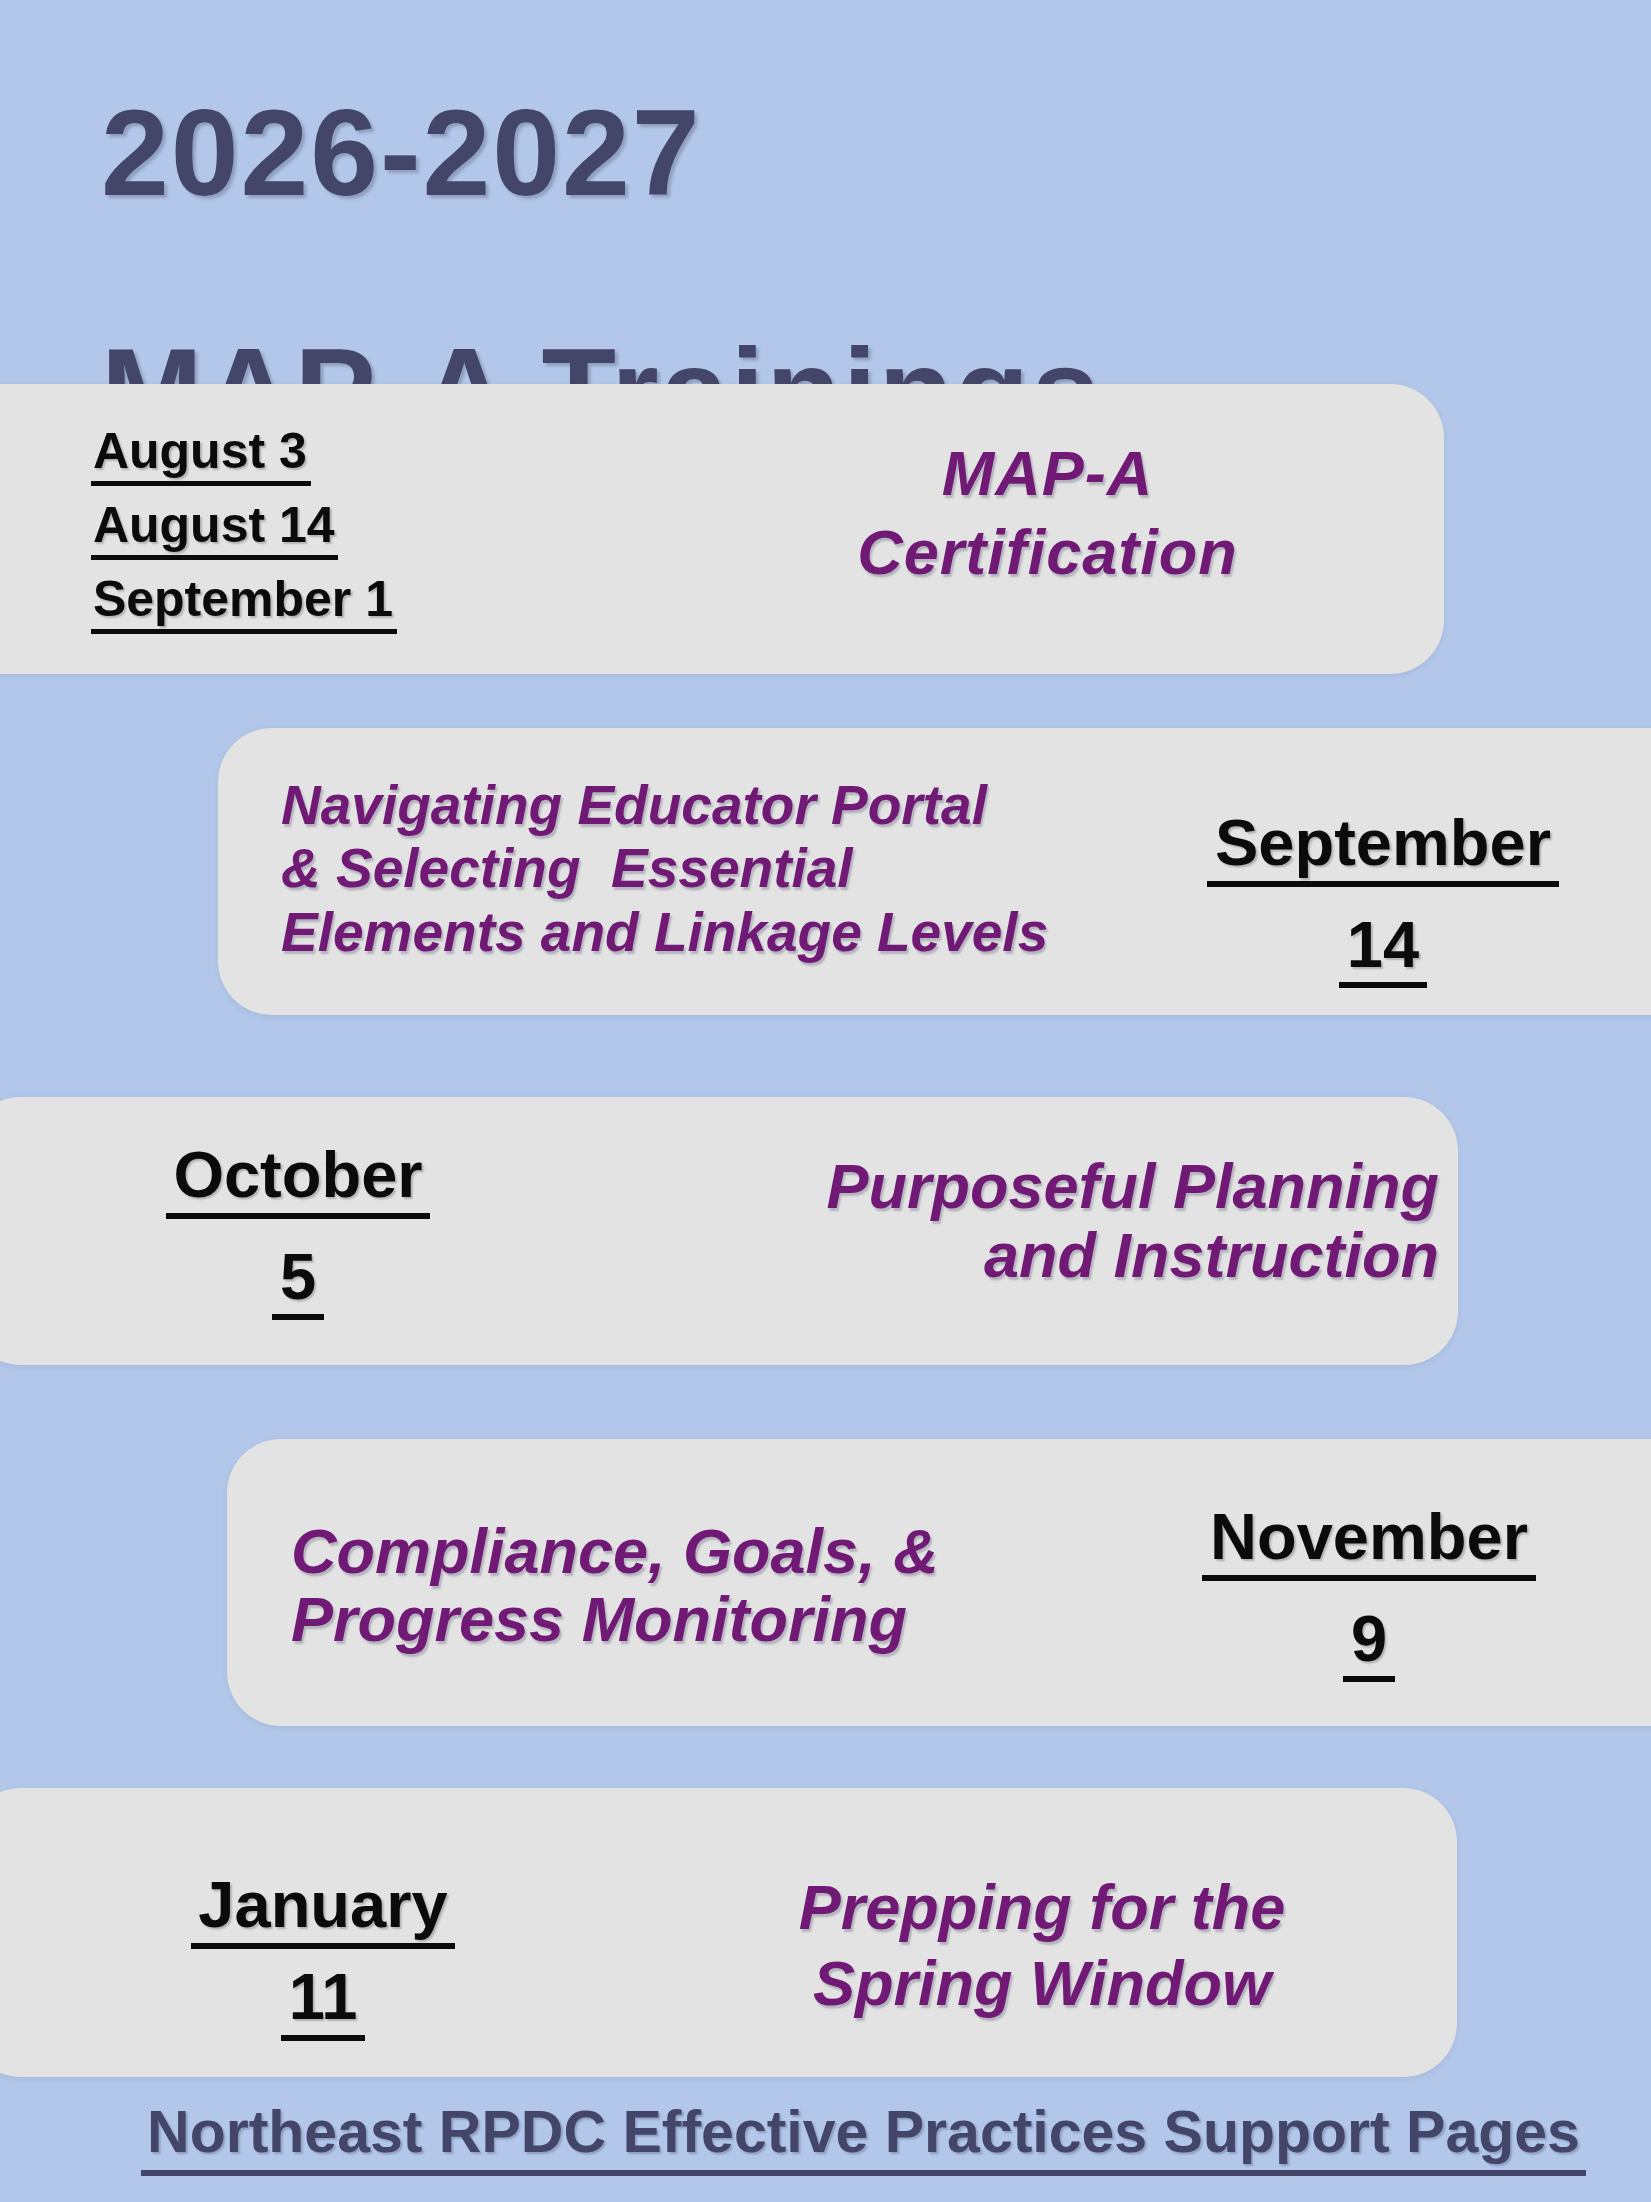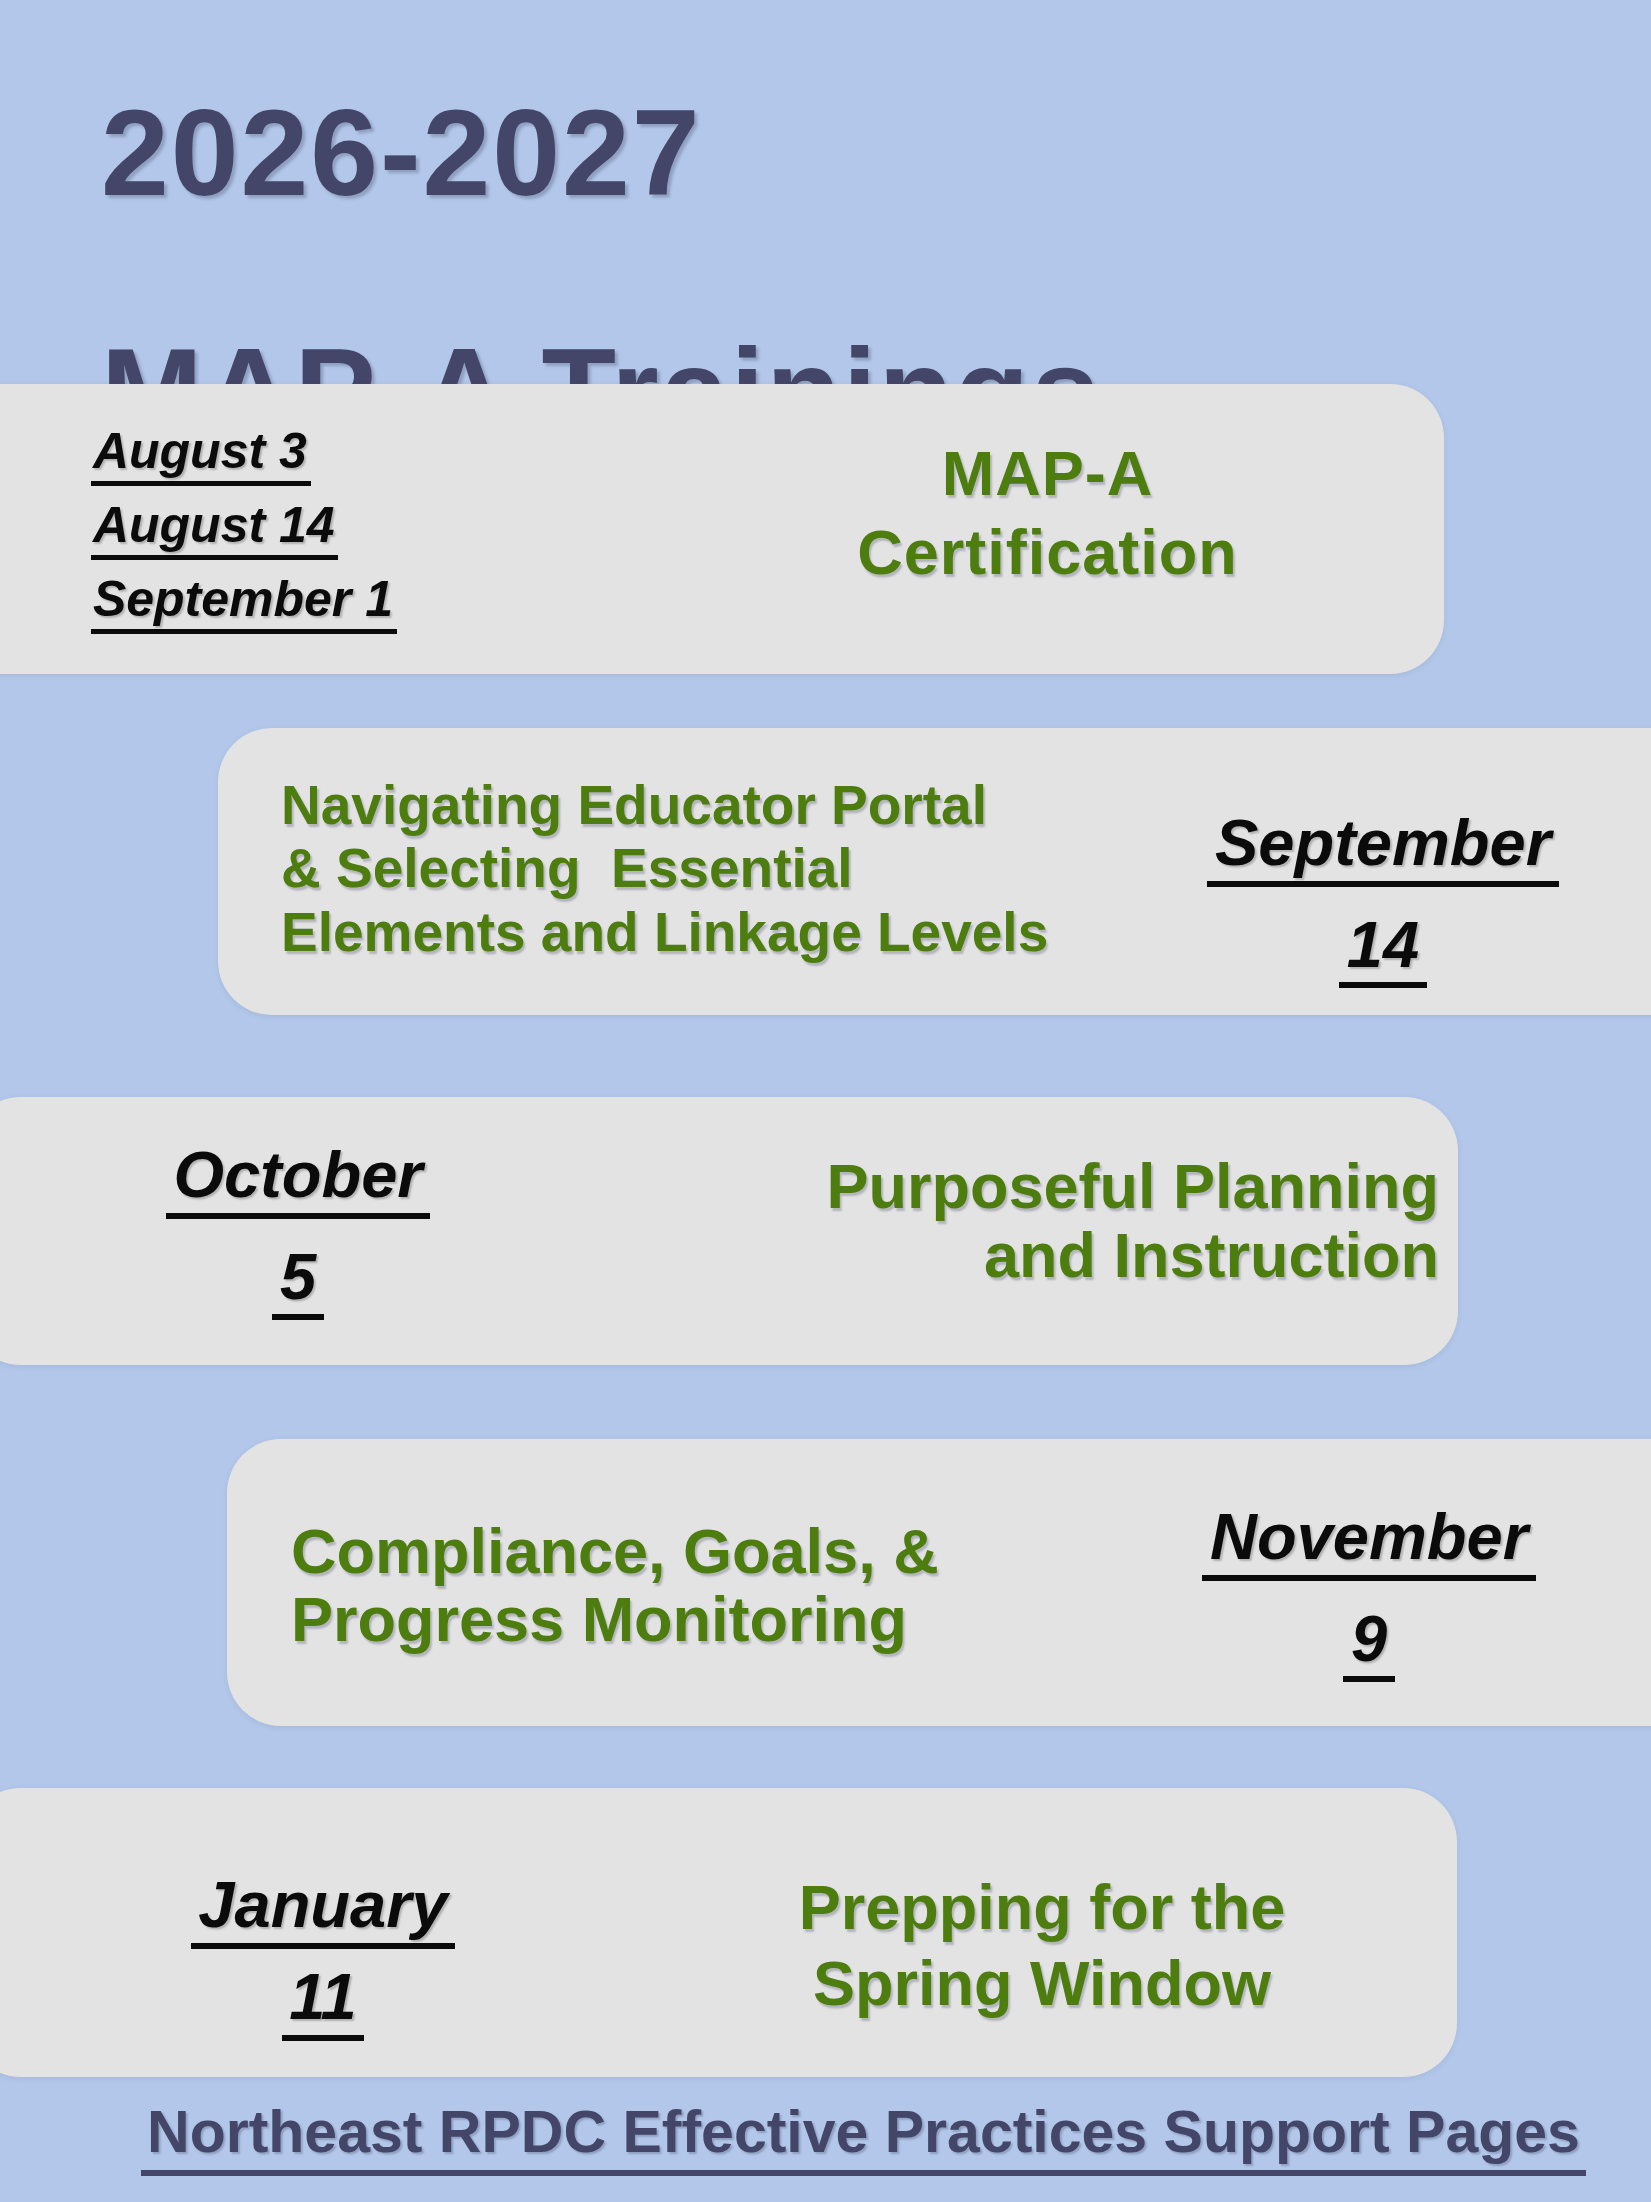--- a/index.html
+++ b/index.html
@@ -39,33 +39,34 @@
     padding:0 3.8px 4.8px 1.9px;
     text-shadow:1.9px 1.9px 1.9px rgba(0,0,0,0.22);
     white-space:pre;
   }
   .dates-col .date-u { font-size:50px; line-height:1.0; }
 
   
   .date-big { position:absolute; width:382px; text-align:center; }
   .date-big .date-u { font-size:65px; line-height:1.0; padding:0 7.6px 5.7px 7.6px; border-bottom-width:6.7px; }
   .date-big .second { margin-top:25px; }
-  .date-line { display:block;font-style:italic; }
+  .date-line { display:block; }
 
   .card-2 .date-big { left:974px; top:82px; }
   .card-3 .date-big { left:140px;  top:45px; }
   .card-4 .date-big { left:951px;  top:65px; }
   .card-5 .date-big { left:165px;  top:84px; }
   .card-5 .date-big .second { margin-top:15.3px; }
 
   
   .session-title {
     position:absolute;
-    color:#4d7c0f; font-weight:bold;
+    color:#701a75; font-weight:bold;
     text-shadow:1.9px 2.9px 1.9px rgba(40,44,70,0.25);
+    font-style:italic;
   }
   .session-title .title-line { white-space:pre-wrap; }
   .card-1 .session-title { left:741px; top:50px; width:765px; text-align:center; font-size:63px; line-height:1.26; letter-spacing:1px; }
   .card-2 .session-title { left:63px;  top:46px; width:918px; text-align:left;   font-size:55px; line-height:1.15; }
   .card-3 .session-title { left:612px; top:55px; width:860px; text-align:right; font-size:63px; line-height:1.1; }
   .card-4 .session-title { left:64px;  top:78px; width:879px; text-align:left;   font-size:63px; line-height:1.08; }
   .card-5 .session-title { left:645px; top:82px; width:860px; text-align:center; font-size:63px; line-height:1.2; }
 
   .footer {
     position:absolute; left:104px; right:29px; top:2103px;

